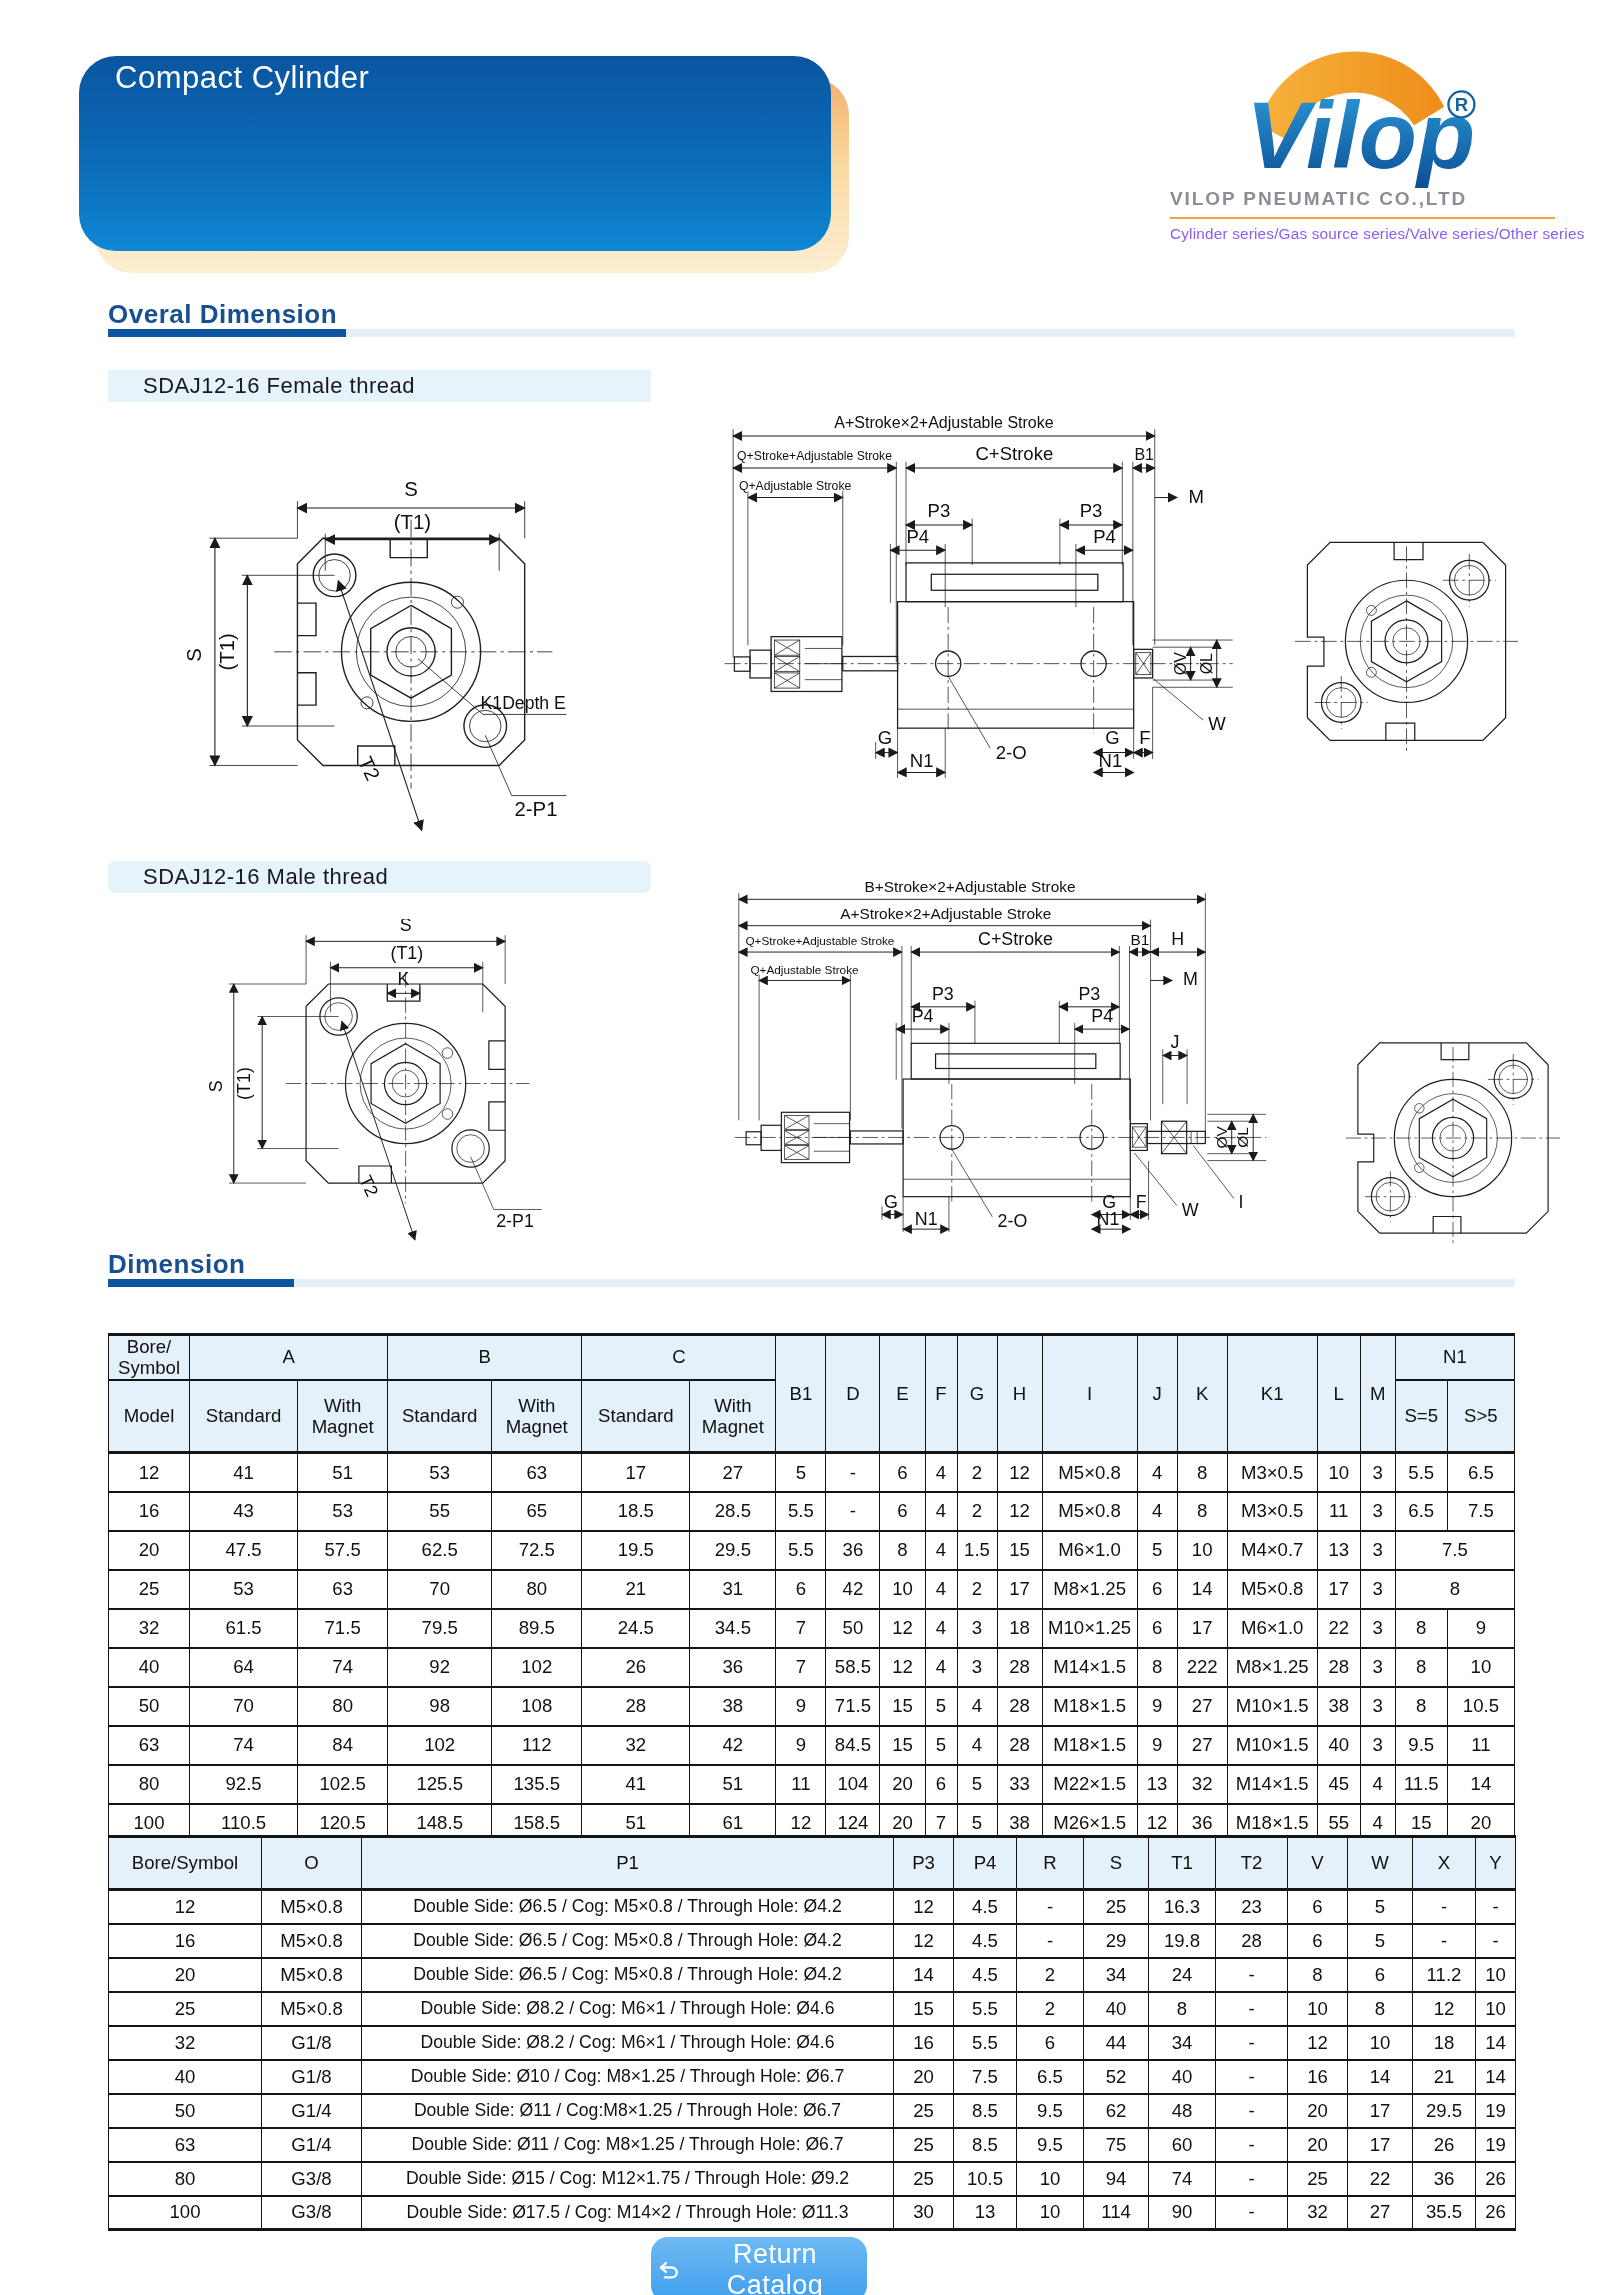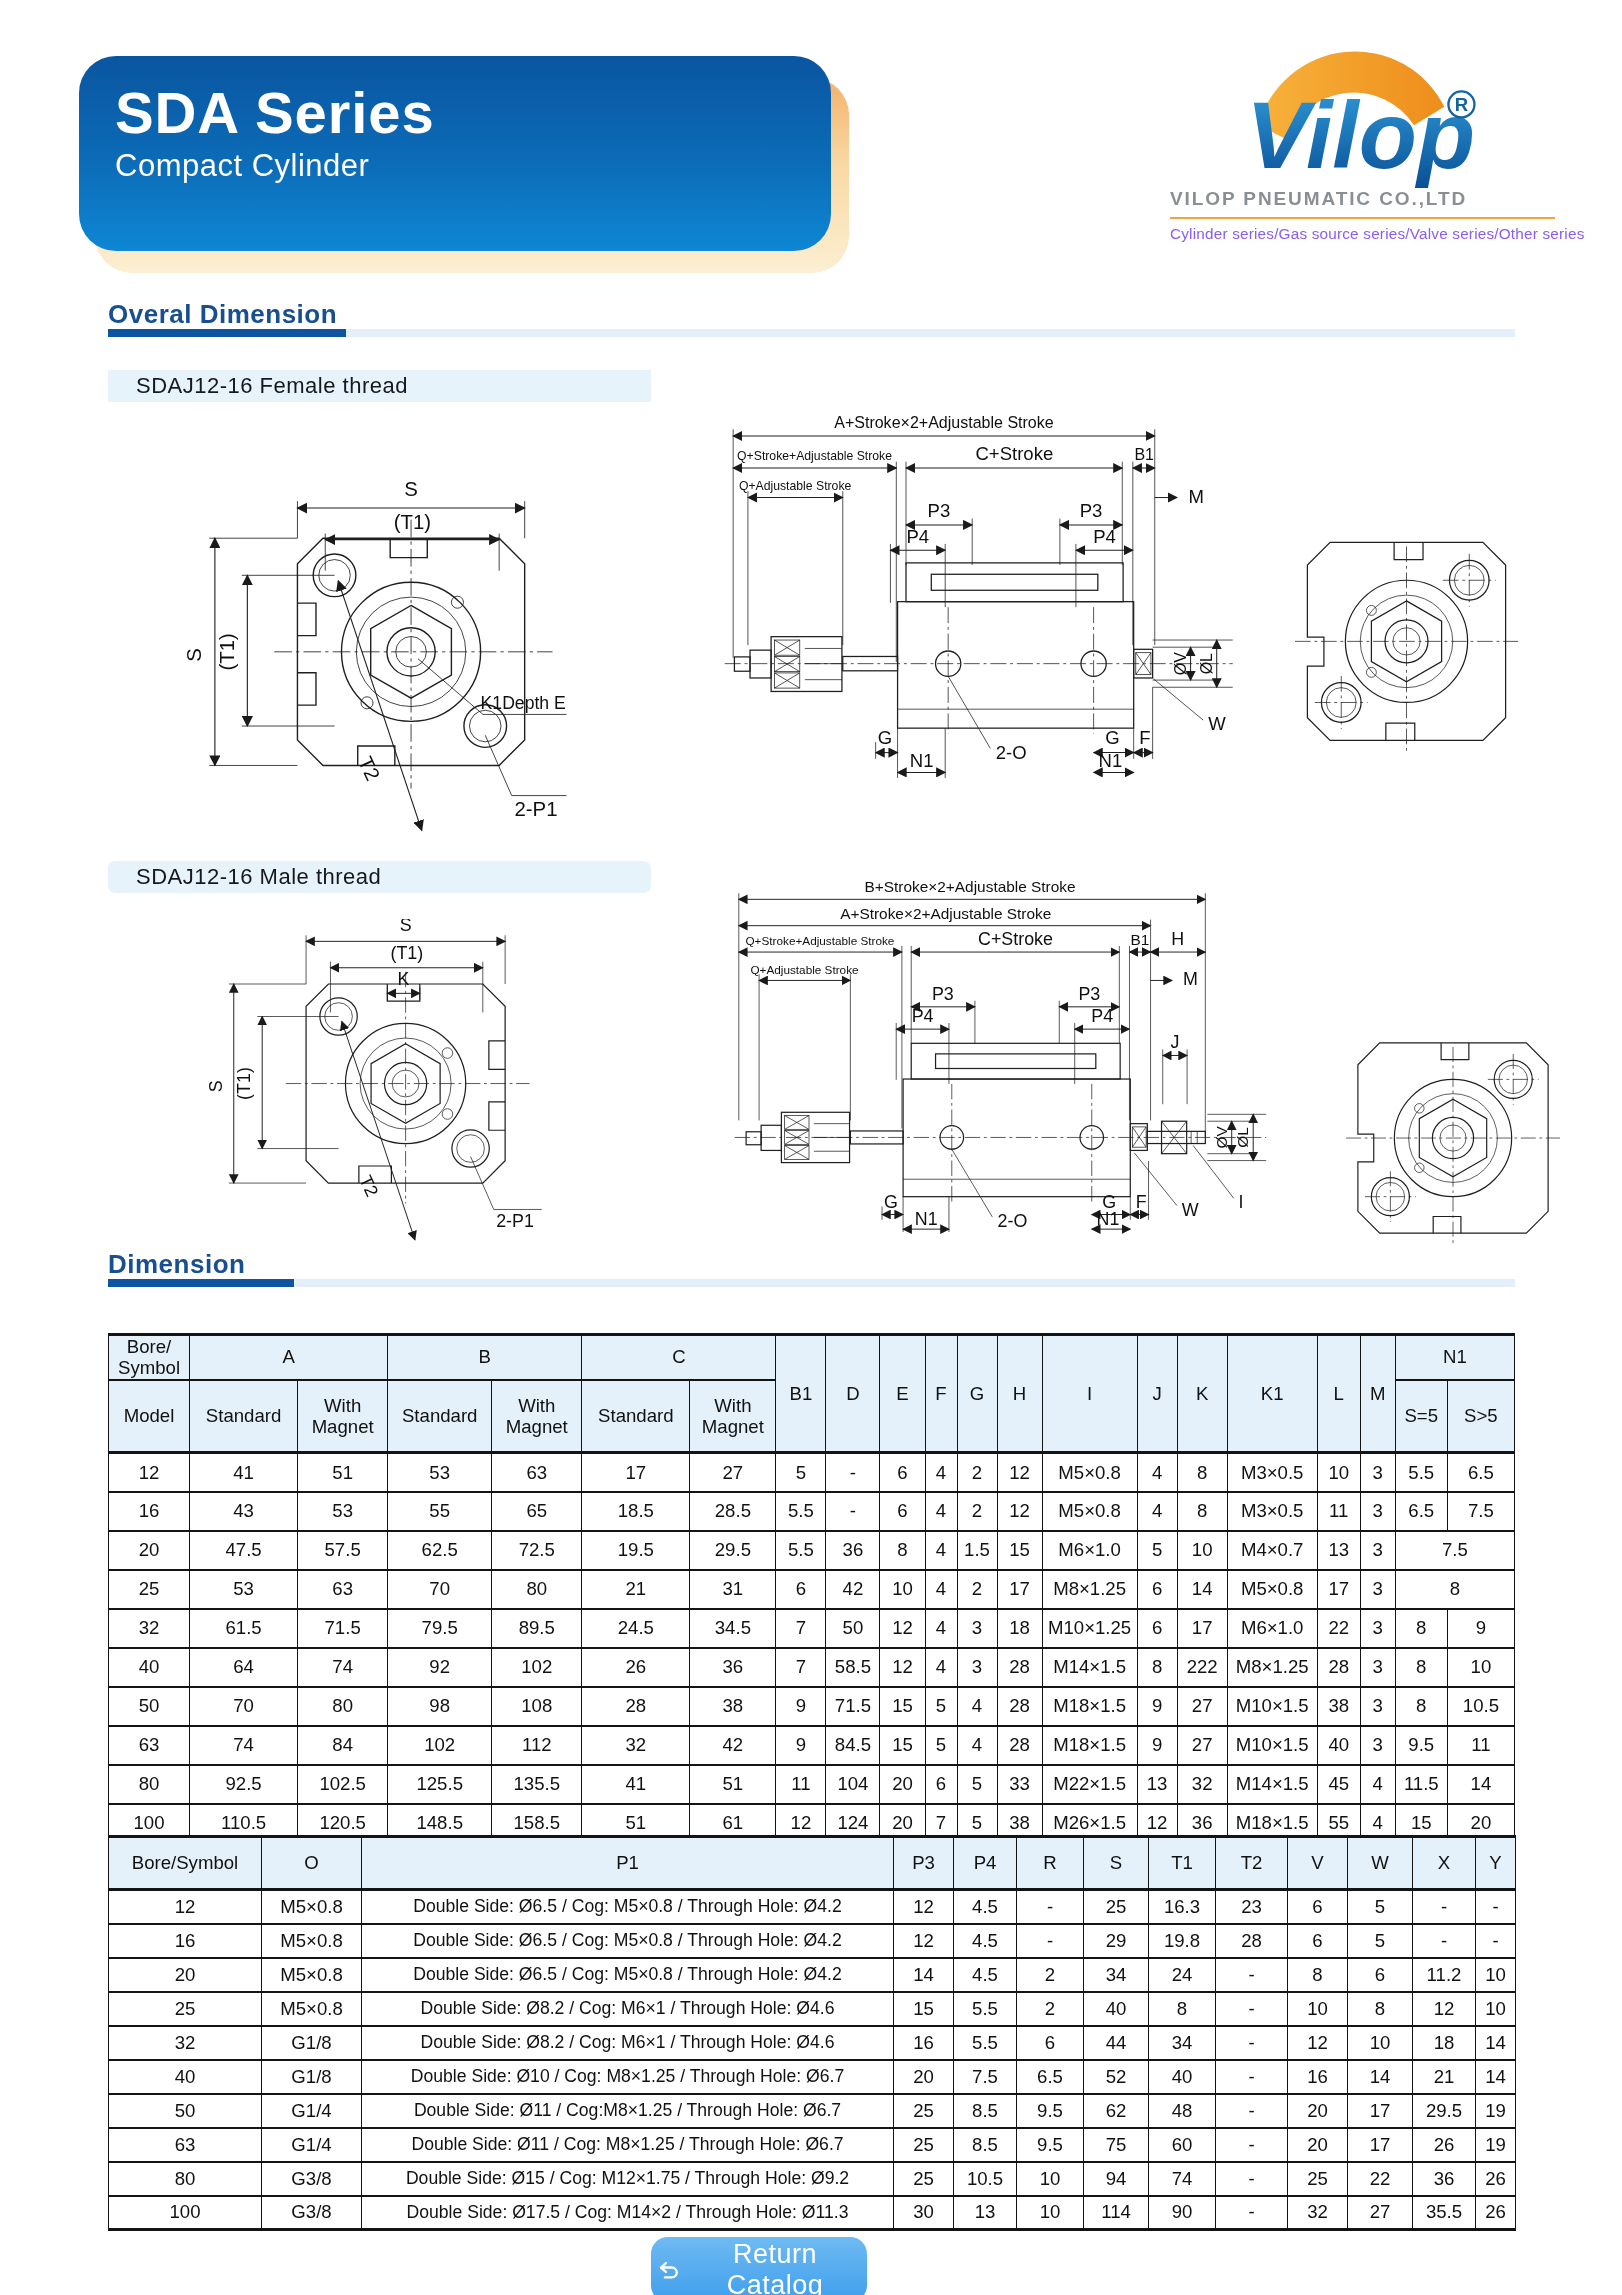--- a/index.html
+++ b/index.html
@@ -22,21 +22,21 @@
   .logo .tagline{font-size:15.3px;color:#8b5cf6;letter-spacing:0.2px;white-space:nowrap;}
 
   
   .sec-head{position:absolute;font-size:26px;font-weight:700;color:#174f90;letter-spacing:0.5px;}
   .sec-bar{position:absolute;height:8.4px;display:flex;}
   .sec-bar .dark{background:#0d55a0;height:100%;}
   .sec-bar .light{background:#e3eff9;height:100%;}
 
   
   .strip{position:absolute;left:108px;width:543px;height:32px;background:#e7f3fb;display:flex;align-items:center;}
-  .strip span{font-size:22px;color:#15181c;margin-left:28px;letter-spacing:0.5px;}
+  .strip span{font-size:22px;color:#15181c;margin-left:35px;letter-spacing:0.5px;}
 
   .drw{position:absolute;}
   .ln{stroke:#1f1f1f;stroke-width:3;fill:none;}
   .lt{stroke:#1f1f1f;stroke-width:1.8;fill:none;}
   .cl{stroke:#1f1f1f;stroke-width:1.8;fill:none;stroke-dasharray:38 9 7 9;}
   .dl{stroke:#1f1f1f;stroke-width:2.4;fill:none;}
   text.dim{font-family:"Liberation Sans",sans-serif;font-size:38px;fill:#101010;}
   text.dimb{font-family:"Liberation Sans",sans-serif;font-size:44px;fill:#101010;}
   text.dims{font-family:"Liberation Sans",sans-serif;font-size:29px;fill:#101010;}
 
@@ -83,21 +83,20 @@
       </linearGradient>
       <linearGradient id="vorange" x1="0" y1="0" x2="1" y2="0">
         <stop offset="0" stop-color="#f7b23c"></stop>
           <stop offset="1" stop-color="#ee8d1a"></stop>
       </linearGradient>
     </defs>
   </svg>
 
   <div class="banner-shadow"></div>
   <div class="banner">
-    <h1>SDA Series</h1>
     <div class="sub">Compact Cylinder</div>
   </div>
 
   <div class="logo">
     <svg class="word" width="260" height="144" viewBox="0 0 560 310">
       <path d="M55,175 A215,215 0 0 1 455,135 L390,175 A155,155 0 0 0 115,205 Z" fill="url(#vorange)"></path>
       <text x="28" y="268" font-size="205" font-weight="bold" font-style="italic" fill="url(#vblue)" font-family="Liberation Sans, sans-serif">Vilop</text>
       <circle cx="492" cy="130" r="28" fill="none" stroke="#14639f" stroke-width="5"></circle>
       <text x="492" y="145" font-size="40" font-weight="bold" fill="#14639f" text-anchor="middle" font-family="Liberation Sans, sans-serif">R</text>
     </svg>

